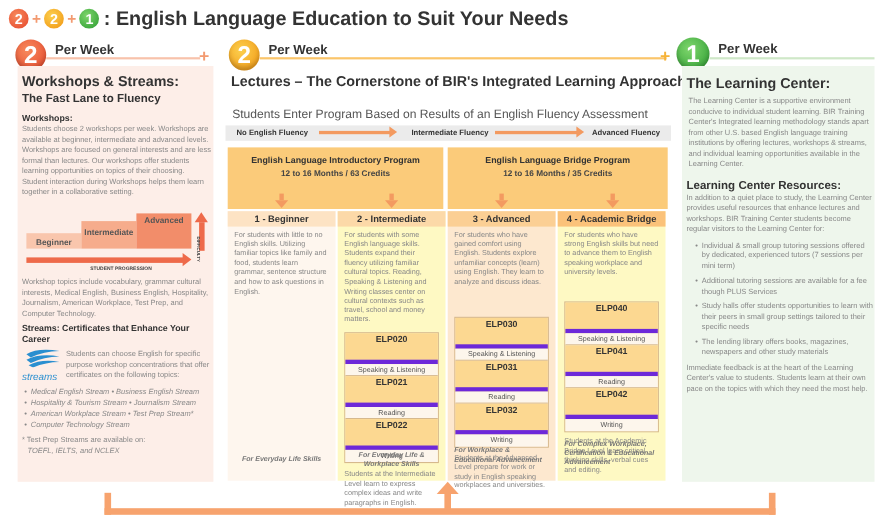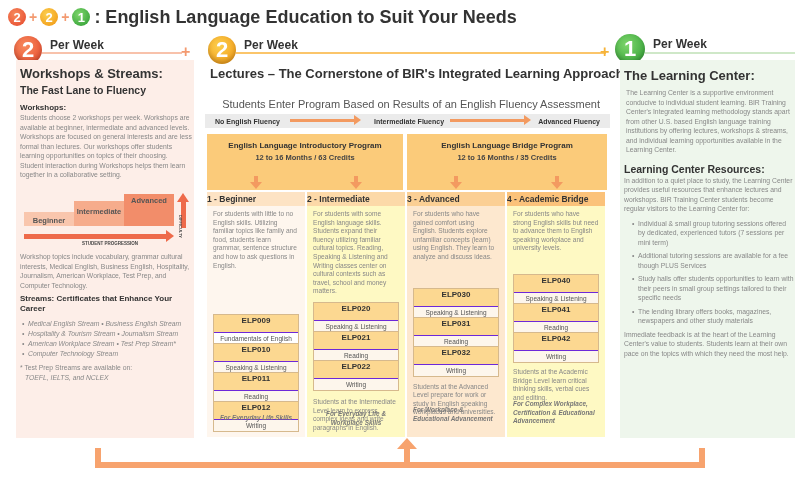--- a/index.html
+++ b/index.html
@@ -18,38 +18,38 @@
 .pw-label{font-size:12px;font-weight:bold;color:#333;margin-left:8px;margin-top:-10px}
 .line{position:absolute;height:2px}
 .panel-left{left:16px;top:60px;width:178px;height:378px;background:#fdeee8}
 .panel-right{left:620px;top:60px;width:175px;height:378px;background:#eef6ec}
 .h1{font-size:13px;font-weight:bold;color:#333;line-height:16px}
 .h2{font-size:10.5px;font-weight:bold;color:#333;line-height:13px}
 .h3{font-size:8px;font-weight:bold;color:#333;line-height:10px}
 .p{font-size:6.8px;color:#888;line-height:9.5px}
 .pi{font-size:6.8px;color:#888;line-height:10px;font-style:italic}
 .center-title{left:210px;top:66px;font-size:13px;font-weight:bold;color:#333}
-.sub-title{left:200px;top:98px;width:400px;text-align:right;font-size:11px;color:#555}
+.sub-title{left:200px;top:98px;width:400px;text-align:center;font-size:11px;color:#555}
 .fluency{left:205px;top:114px;width:405px;height:14px;background:#ebebeb;display:flex;align-items:center;justify-content:space-between;padding:0 10px;font-size:7px;font-weight:bold;color:#333}
 .farrow{position:absolute;height:3px;background:#f39a60;top:5px}
 .farrow:after{content:"";position:absolute;right:-6px;top:-4px;border-left:7px solid #f39a60;border-top:5.5px solid transparent;border-bottom:5.5px solid transparent}
 .prog{position:absolute;top:134px;height:56px;background:#fbcb7a;text-align:center;padding-top:7px}
 .prog .t{font-size:8px;font-weight:bold;color:#333}
 .prog .c{font-size:7.5px;font-weight:bold;color:#444;margin-top:3px}
 .darrow{position:absolute;top:176px;width:12px;height:12px}
 .darrow:before{content:"";position:absolute;left:4px;top:0;width:4px;height:6px;background:#f39a60}
 .darrow:after{content:"";position:absolute;left:0;top:6px;border-top:7px solid #f39a60;border-left:6px solid transparent;border-right:6px solid transparent}
 .col{position:absolute;top:192px;width:98px;height:245px}
-.col .hd{height:14px;text-align:left;font-size:8.5px;font-weight:bold;color:#333;line-height:14px}
+.col .hd{height:14px;text-align:center;font-size:8.5px;font-weight:bold;color:#333;line-height:14px}
 .col .desc{padding:4px 6px;font-size:6.6px;color:#888;line-height:8.6px}
 .col .tail{padding:0 6px;font-size:6.6px;color:#888;line-height:8.6px}
 .col .foot{position:absolute;left:0;width:100%;text-align:center;font-size:6.4px;font-style:italic;font-weight:bold;color:#777;line-height:8.5px;padding:0 6px}
 .col .foot.left{text-align:left}
 .cbox{margin:0 6px;border:1px solid #d6b98d}
-.cbox .code{background:#fcd891;text-align:center;font-size:8px;font-weight:bold;color:#333;height:18px;line-height:12px;border-bottom:1px solid #6d28d9}
+.cbox .code{background:#fcd891;text-align:center;font-size:8px;font-weight:bold;color:#333;height:28px;line-height:12px;border-bottom:4px solid #6d28d9}
 .cbox .name{background:#fff;text-align:center;font-size:6.5px;color:#555;height:11px;line-height:11px;border-bottom:1px solid #d6b98d}
 .cbox .name:last-child{border-bottom:none}
 .bottom-h{left:95px;top:462px;width:610px;height:6px;background:#f7a36e}
 .bottom-v1{left:95px;top:448px;width:6px;height:20px;background:#f7a36e}
 .bottom-v2{left:699px;top:448px;width:6px;height:20px;background:#f7a36e}
 .bottom-up{left:404px;top:448px;width:6px;height:15px;background:#f7a36e}
 .bottom-head{left:397px;top:438px;border-bottom:11px solid #f7a36e;border-left:10px solid transparent;border-right:10px solid transparent;width:0;height:0}
 ul.b{list-style:none}
 ul.b li{position:relative;padding-left:8px}
 ul.b li:before{content:"•";position:absolute;left:2px}
@@ -100,20 +100,31 @@
 <div class="abs" style="left:24px;top:234px;width:144px;height:5px;background:#ee6a4a"></div>
 <div class="abs" style="left:166px;top:230px;border-left:8px solid #ee6a4a;border-top:6.5px solid transparent;border-bottom:6.5px solid transparent;width:0;height:0"></div>
 <div class="abs" style="left:70px;top:241px;width:80px;text-align:center;font-size:4.5px;font-weight:bold;color:#444">STUDENT PROGRESSION</div>
 <div class="abs" style="left:181px;top:202px;width:5px;height:26px;background:#ee6a4a"></div>
 <div class="abs" style="left:177px;top:193px;border-bottom:9px solid #ee6a4a;border-left:6.5px solid transparent;border-right:6.5px solid transparent;width:0;height:0"></div>
 <div class="abs" style="left:183px;top:215px;font-size:4px;font-weight:bold;color:#444;transform:rotate(90deg);transform-origin:left top;white-space:nowrap">DIFFICULTY</div>
 
 <div class="abs" style="left:20px;top:252px;width:172px">
   <div class="p">Workshop topics include vocabulary, grammar cultural interests, Medical English, Business English, Hospitality, Journalism, American Workplace, Test Prep, and Computer Technology.</div>
   <div class="h3" style="margin-top:4px">Streams: Certificates that Enhance Your Career</div>
+  <div style="display:flex;margin-top:2px">
+    <div style="width:40px;flex:none">
+      <svg width="38" height="18" viewBox="0 0 38 18">
+        <path d="M4 6 Q14 0 34 3 Q20 3 8 9Z" fill="#2a8fd0"></path>
+        <path d="M4 11 Q16 5 34 8 Q20 8 8 14Z" fill="#2a8fd0"></path>
+        <path d="M6 16 Q18 10 34 13 Q22 13 10 18Z" fill="#2a8fd0"></path>
+      </svg>
+      <div style="font-size:9px;font-style:italic;color:#2a8fd0;margin-top:-2px">streams</div>
+    </div>
+    <div class="p" style="margin-top:2px">Students can choose English for specific purpose workshop concentrations that offer certificates on the following topics:</div>
+  </div>
   <ul class="b pi" style="margin-top:5px">
     <li>Medical English  Stream • Business English Stream</li>
     <li>Hospitality &amp; Tourism Stream • Journalism Stream</li>
     <li>American Workplace Stream • Test Prep Stream*</li>
     <li>Computer Technology Stream</li>
   </ul>
   <div class="p" style="margin-top:4px">* Test Prep Streams are available on:</div>
   <div class="pi" style="padding-left:5px">TOEFL, IELTS, and NCLEX</div>
 </div>
 
@@ -137,30 +148,20 @@
 </div>
 
 <div class="darrow" style="left:250px"></div>
 <div class="darrow" style="left:350px"></div>
 <div class="darrow" style="left:450px"></div>
 <div class="darrow" style="left:551px"></div>
 
 <div class="col" style="left:207px;background:#fef6ee">
   <div class="hd" style="background:#fde3c4">1 - Beginner</div>
   <div class="desc">For students with little to no English skills. Utilizing familiar topics like family and food, students learn grammar, sentence structure and how to ask questions in English.</div>
-  <div class="cbox" style="margin-top:40px">
-    <div class="code">ELP009</div>
-    <div class="name">Fundamentals of English</div>
-    <div class="code">ELP010</div>
-    <div class="name" style="background:#fdf6ec">Speaking &amp; Listening</div>
-    <div class="code">ELP011</div>
-    <div class="name" style="background:#fdf6ec">Reading</div>
-    <div class="code">ELP012</div>
-    <div class="name" style="background:#fdf6ec">Writing</div>
-  </div>
   <div class="foot" style="top:222px">For Everyday Life Skills</div>
 </div>
 
 <div class="col" style="left:307px;background:#fef9c3">
   <div class="hd" style="background:#fcd9a8">2 - Intermediate</div>
   <div class="desc">For students with some English language skills. Students expand their fluency utilizing familiar cultural topics. Reading, Speaking &amp; Listening and Writing classes center on cultural contexts such as travel, school and money matters.</div>
   <div class="cbox" style="margin-top:2px">
     <div class="code">ELP020</div>
     <div class="name" style="background:#fdf6ec">Speaking &amp; Listening</div>
     <div class="code">ELP021</div>

